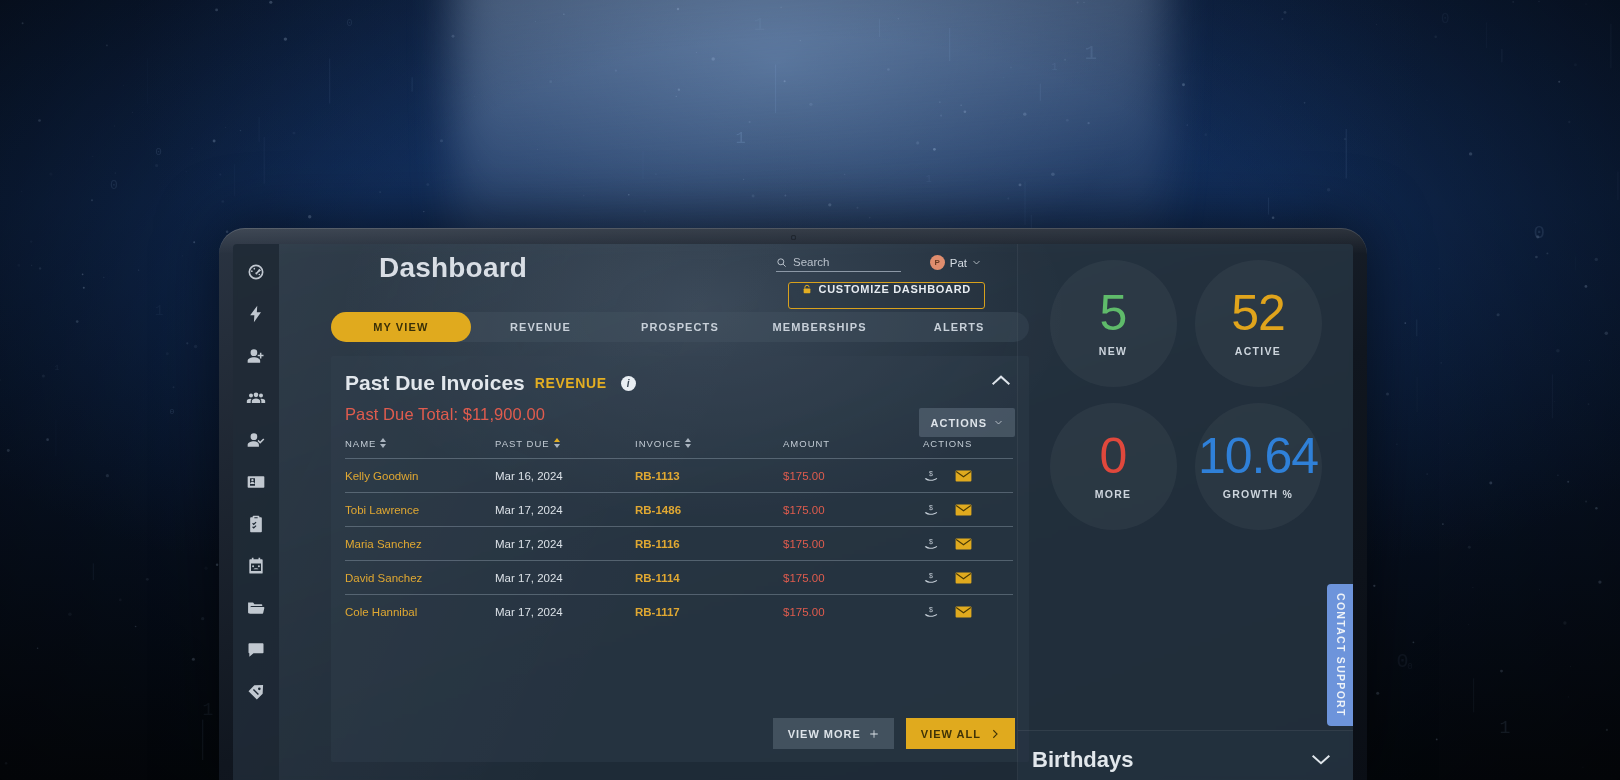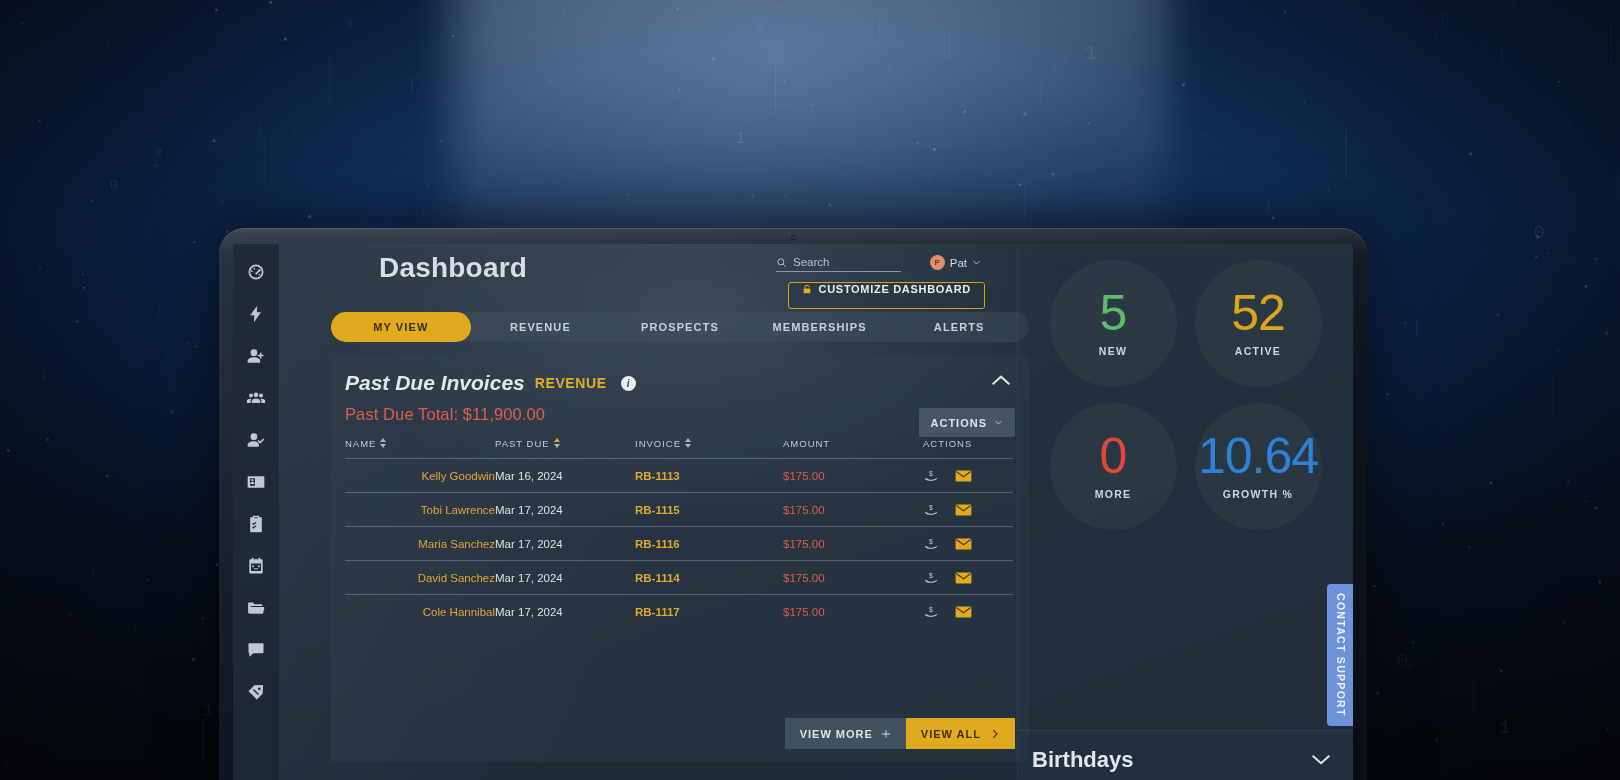--- a/index.html
+++ b/index.html
@@ -109,21 +109,21 @@
          color:#c8d0d9; line-height:30px; cursor:pointer; }
   .tab.active { background:#e0aa1e; color:#3a3008; border-radius:15px; height:30px; }
 
   
   #card {
     margin:14px 0 0 52px; width:698px; height:406px;
     background:rgba(52,68,82,0.34); position:relative;
     border-radius:2px;
   }
   #card-head { display:flex; align-items:center; gap:10px; padding:15px 0 0 14px; }
-  #card-title { font-size:21px; font-weight:700; color:#e2e7ec;font-style:italic; }
+  #card-title { font-size:21px; font-weight:700; color:#e2e7ec; }
   #card-tag { font-size:14px; font-weight:700; letter-spacing:.6px; color:#e3ae22; }
   .info-dot { width:15px; height:15px; border-radius:50%; background:#e9eef3; color:#394654;
               font-size:10px; font-weight:700; font-style:italic; display:flex;
               align-items:center; justify-content:center; cursor:pointer; margin-left:4px; }
   #collapse1 { position:absolute; right:18px; top:16px; cursor:pointer; }
   .chev-lg { width:20px; height:12px; stroke:#dfe5eb; stroke-width:2.4; fill:none; }
 
   #past-total { margin:10px 0 0 14px; font-size:16.5px; color:#e05c4e; letter-spacing:.1px; }
   #actions-btn {
     position:absolute; right:14px; top:52px; height:29px; padding:0 12px;
@@ -136,33 +136,33 @@
   th { text-align:left; font-size:9.5px; font-weight:400; letter-spacing:1px;
        color:#c3ccd5; padding:0 0 9px 0; vertical-align:bottom; }
   th .wrap { display:inline-flex; align-items:flex-end; gap:4px; }
   .sorter { display:inline-flex; flex-direction:column; gap:2px; padding-bottom:1px; }
   .ar { width:0; height:0; border-left:3.5px solid transparent; border-right:3.5px solid transparent; }
   .ar.up { border-bottom:4px solid #aab4bf; }
   .ar.dn { border-top:4px solid #aab4bf; }
   .ar.up.on { border-bottom-color:#e3ae22; }
   tbody tr { border-top:1px solid rgba(190,205,218,0.30); }
   tbody td { padding:9px 0; font-size:11.5px; }
-  .c-name { color:#e0a832;text-align:right; }
+  .c-name { color:#e0a832; }
   .c-date { color:#dbe1e7; }
   .c-inv  { color:#e0a832; font-weight:600; }
   .c-amt  { color:#e05c4e; }
   td.col-name { width:150px; }
   td.col-date { width:140px; }
   td.col-inv  { width:148px; }
   td.col-amt  { width:140px; }
   .row-acts { display:flex; gap:16px; align-items:center; }
   .ic-pay { width:16px; height:15px; cursor:pointer; }
   .ic-mail { width:17px; height:12px; cursor:pointer; display:block; }
 
-  #card-foot { position:absolute; right:14px; bottom:13px; display:flex; gap:0; }
+  #card-foot { position:absolute; right:14px; bottom:13px; display:flex; gap:12px; }
   #view-more { height:31px; padding:0 15px; background:rgba(96,112,126,0.50);
                font-size:11px; font-weight:600; letter-spacing:1px; color:#dde3e9;
                display:flex; align-items:center; gap:8px; cursor:pointer; }
   #view-all { height:31px; padding:0 15px; background:#e0aa1e;
               font-size:11px; font-weight:600; letter-spacing:1px; color:#3f3307;
               display:flex; align-items:center; gap:9px; cursor:pointer; }
 
   
   #right {
     width:336px; flex:0 0 336px; position:relative; z-index:2;
@@ -791,21 +791,21 @@
                     <svg class="ic-mail" viewBox="0 0 24 17">
   <rect x="0.8" y="0.8" width="22.4" height="15.4" rx="1.4" fill="#e0aa1e"></rect>
   <path d="M1.6 2.2L12 9.6 22.4 2.2" fill="none" stroke="#4a3a06" stroke-width="1.5"></path>
                     </svg>
                   </span>
                 </td>
   </tr>
   <tr>
     <td class="col-name c-name">Tobi Lawrence</td>
     <td class="col-date c-date">Mar 17, 2024</td>
-    <td class="col-inv c-inv">RB-1115</td>
+    <td class="col-inv c-inv">RB-1486</td>
     <td class="col-amt c-amt">$175.00</td>
     <td>
                   <span class="row-acts">
                     <svg class="ic-pay" viewBox="0 0 24 24">
   <path d="M2 17c2.5 2.4 6 3.5 10 3.5S18.5 19.4 22 17.2l-1-1.2c-3 1.9-6 2.8-9 2.8-2.7 0-5.5-.9-8-2.8L2 17z" fill="#c3ccd5"></path>
   <text x="12" y="12" font-size="11" fill="#c3ccd5" text-anchor="middle" font-family="Liberation Sans, sans-serif">$</text>
                     </svg>
                     <svg class="ic-mail" viewBox="0 0 24 17">
   <rect x="0.8" y="0.8" width="22.4" height="15.4" rx="1.4" fill="#e0aa1e"></rect>
   <path d="M1.6 2.2L12 9.6 22.4 2.2" fill="none" stroke="#4a3a06" stroke-width="1.5"></path>

